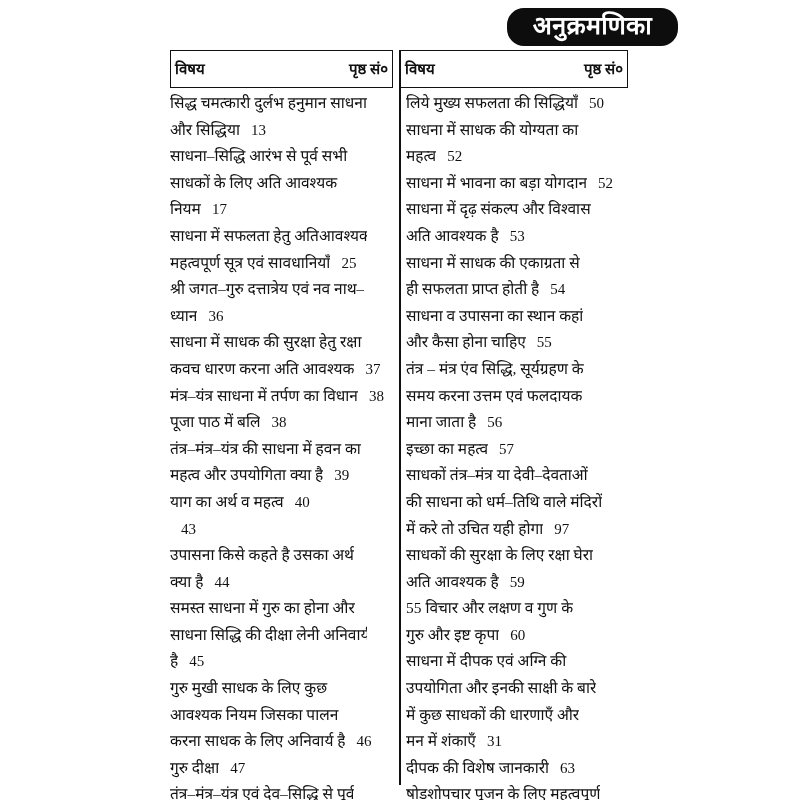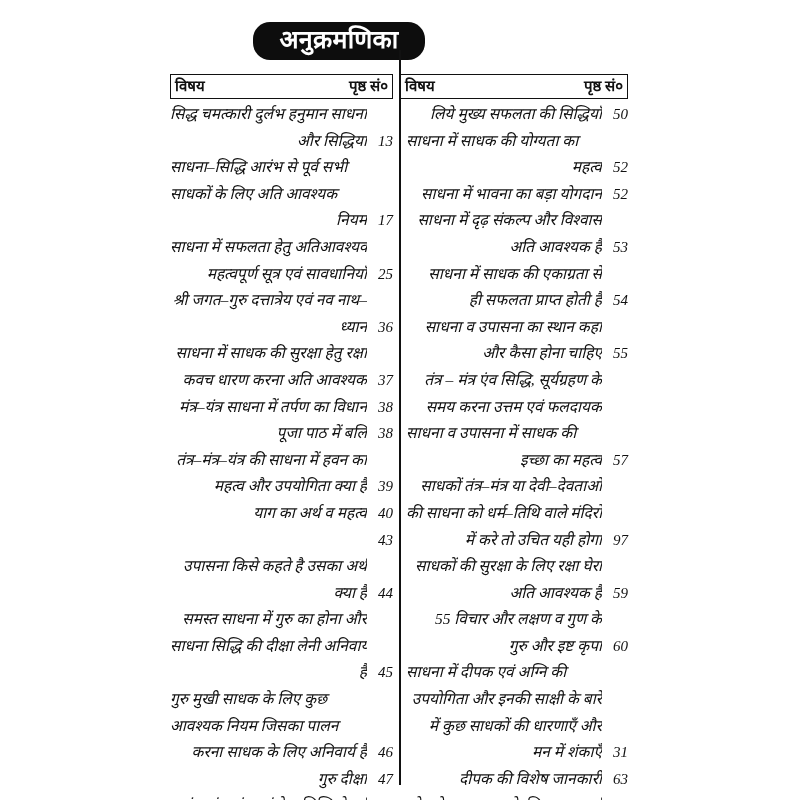--- a/index.html
+++ b/index.html
@@ -13,25 +13,25 @@
     height: 800px;
     position: relative;
     overflow: hidden;
     font-family: "Liberation Serif", "DejaVu Serif", serif;
     color: #111111;
   }
 
   
   .title-wrap {
     position: absolute;
-    top: 22px;
+    top: 8px;
     left: 0;
     width: 678px;
     display: flex;
-    justify-content: center;
+    justify-content: flex-end;
     align-items: center;
   }
   .title-badge {
     background: #0d0d0d;
     color: #ffffff;
     border-radius: 17px;
     padding: 2px 26px 5px 26px;
     font-size: 25px;
     line-height: 31px;
     font-weight: 700;
@@ -55,49 +55,47 @@
     position: relative;
     box-sizing: border-box;
     width: 229px;
   }
   .col-left  { padding-right: 6px; }
   .col-right { border-left: 2px solid #111111; padding-left: 5px; }
 
   
   .col-head {
     box-sizing: border-box;
-    height: 25px;
+    height: 38px;
     border: 1.5px solid #111111;
     display: flex;
     justify-content: space-between;
     align-items: center;
     padding: 0 4px 0 4px;
     font-size: 15px;
     line-height: 17px;
     font-weight: 700;
     margin-bottom: 2px;
-    margin-top: 24px;
   }
   .col-right .col-head { margin-left: -5px; border-left: none; }
 
   .head-subject, .head-page { white-space: nowrap; }
 
   
   .lines {
     position: relative;
   }
   .line {
     display: flex;
     align-items: baseline;
-    justify-content: flex-end;
+    justify-content: flex-start;
     height: 26.6px;
     font-size: 15.5px;
     line-height: 26.6px;
     white-space: nowrap;
-    font-style: italic;
   }
   .line .txt {
     overflow: hidden;
     text-overflow: clip;
   }
   .line .pg {
     font-family: "Liberation Serif", "DejaVu Serif", serif;
     font-size: 15px;
     padding-left: 8px;
     min-width: 18px;
@@ -291,23 +289,23 @@
           <span class="pg">55</span>
         </div>
         <div class="line">
           <span class="txt">तंत्र – मंत्र एंव सिद्धि, सूर्यग्रहण के</span>
           <span class="pg"></span>
         </div>
         <div class="line">
           <span class="txt">समय करना उत्तम एवं फलदायक</span>
           <span class="pg"></span>
         </div>
-        <div class="line spread">
-          <span class="txt">साधना व उपासना में साधक की</span>
-          <span class="pg"></span>
+        <div class="line">
+          <span class="txt">माना जाता है</span>
+          <span class="pg">56</span>
         </div>
         <div class="line">
           <span class="txt">इच्छा का महत्व</span>
           <span class="pg">57</span>
         </div>
         <div class="line">
           <span class="txt">साधकों तंत्र–मंत्र या देवी–देवताओं</span>
           <span class="pg"></span>
         </div>
         <div class="line">

